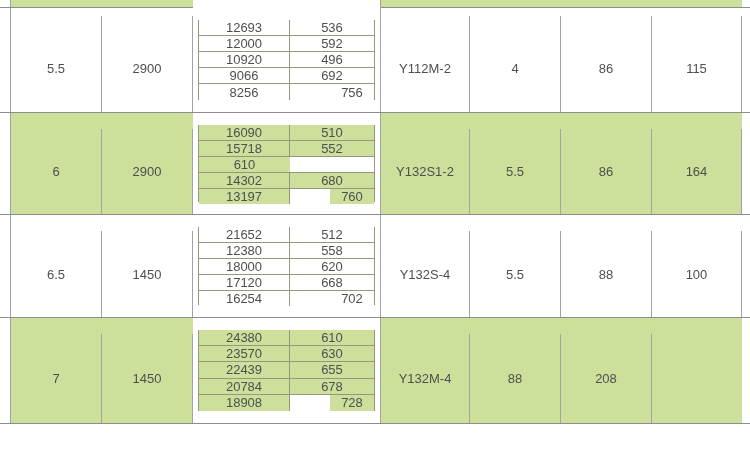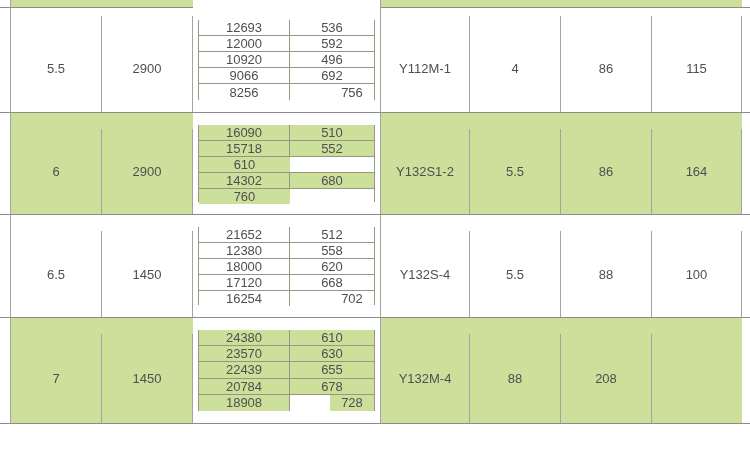--- a/index.html
+++ b/index.html
@@ -135,21 +135,21 @@
             <div class="subcell flow">
                 <span>8256</span>
               </div>
             <div class="subcell">
                 <span>756</span>
               </div>
           </div>
         </div>
       </div>
       <div class="cell">
-          <span>Y112M-1</span>
+          <span>Y112M-2</span>
         </div>
       <div class="cell">
           <span>4</span>
         </div>
       <div class="cell">
           <span>86</span>
         </div>
       <div class="cell">
           <span>115</span>
         </div>
@@ -189,20 +189,23 @@
           </div>
           <div class="subrow">
             <div class="subcell flow">
                 <span>14302</span>
               </div>
             <div class="subcell">
                 <span>680</span>
               </div>
           </div>
           <div class="subrow">
+            <div class="subcell flow">
+                <span>13197</span>
+              </div>
             <div class="subcell">
                 <span>760</span>
               </div>
           </div>
         </div>
       </div>
       <div class="cell">
           <span>Y132S1-2</span>
         </div>
       <div class="cell">

